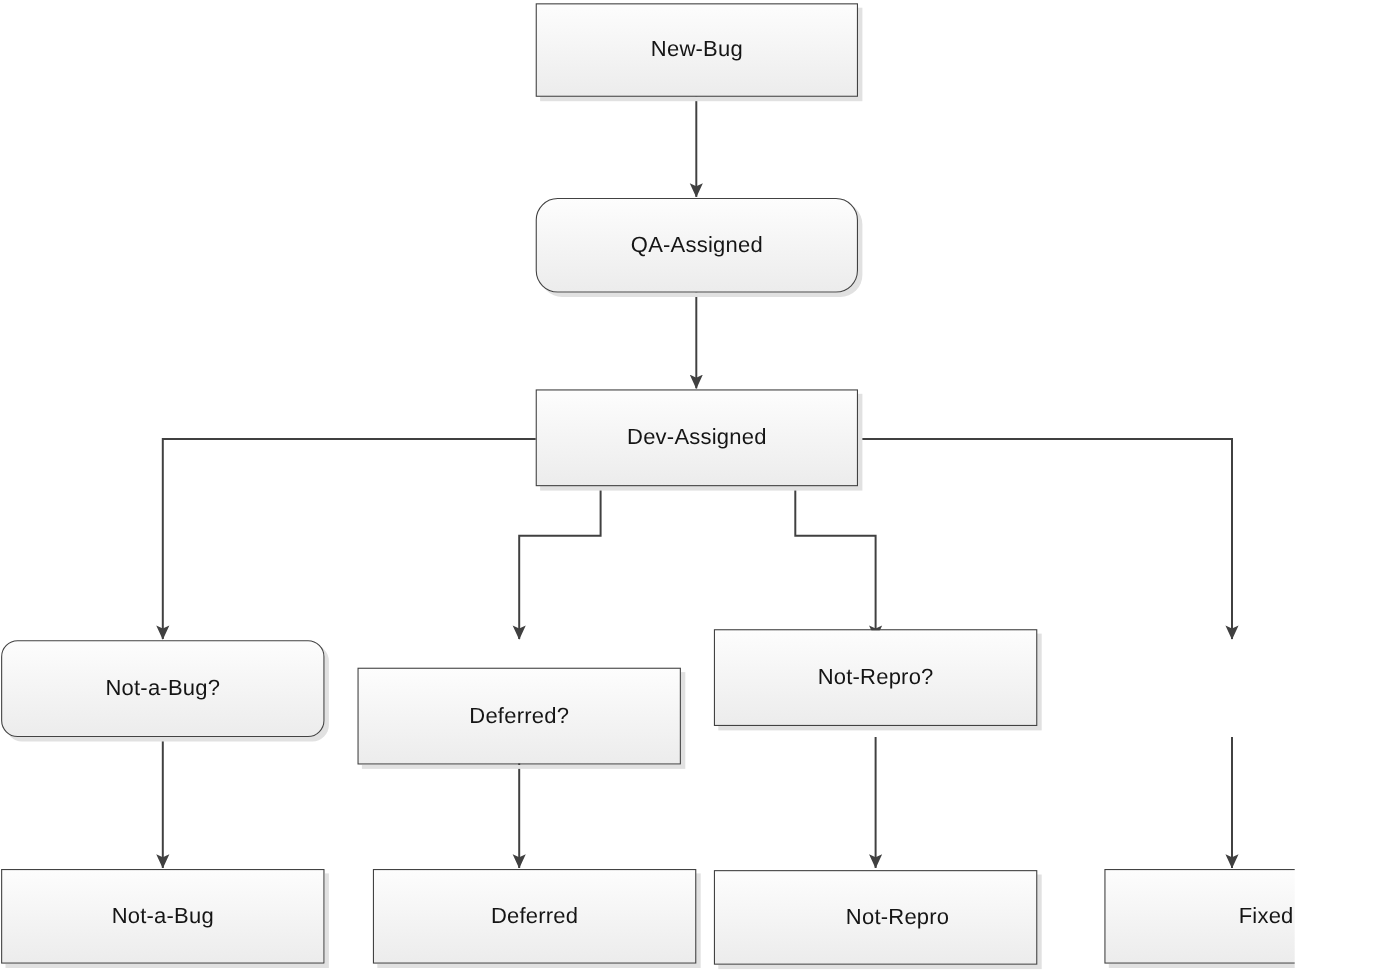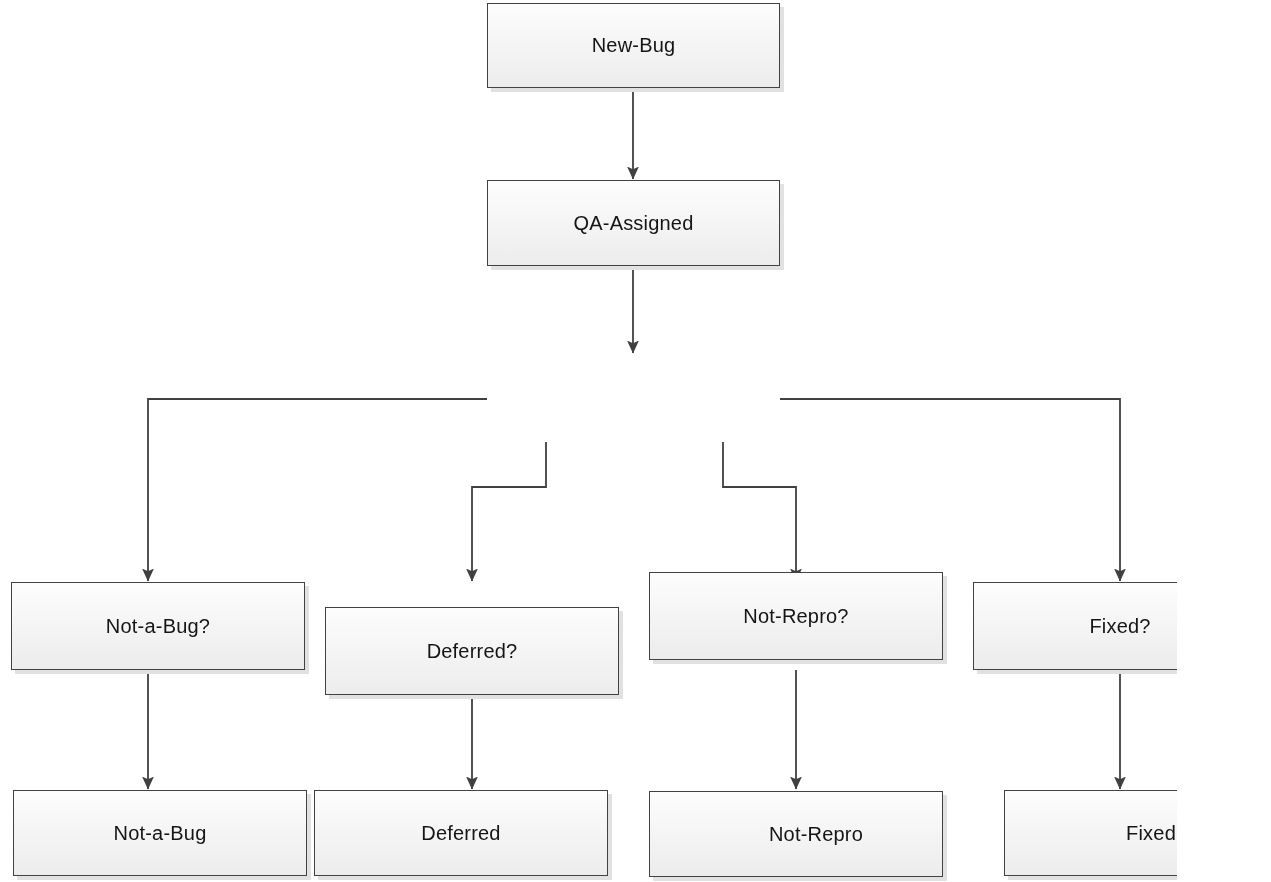--- a/index.html
+++ b/index.html
@@ -65,39 +65,39 @@
       <path class="connector" d="M723,442 L723,487 L796,487 L796,581" marker-end="url(#arrow)"></path>
       <path class="connector" d="M780,399 L1120,399 L1120,581" marker-end="url(#arrow)"></path>
       <path class="connector" d="M148,670 L148,789" marker-end="url(#arrow)"></path>
       <path class="connector" d="M472,670 L472,789" marker-end="url(#arrow)"></path>
       <path class="connector" d="M796,670 L796,789" marker-end="url(#arrow)"></path>
       <path class="connector" d="M1120,670 L1120,789" marker-end="url(#arrow)"></path>
     </svg>
 <div class="node" style="left: 487px; top: 3px; width: 293px; height: 85px;">
       <span class="node-label">New-Bug</span>
     </div>
-    <div class="node" style="left: 487px; top: 180px; width: 293px; height: 86px;">
+    <div class="node" style="left: 487px; top: 180px; width: 293px; height: 86px; border-radius: 20px;">
       <span class="node-label">QA-Assigned</span>
     </div>
-    <div class="node" style="left: 11px; top: 582px; width: 294px; height: 88px;">
+    <div class="node" style="left: 487px; top: 354px; width: 293px; height: 88px;">
+      <span class="node-label">Dev-Assigned</span>
+    </div>
+    <div class="node" style="left: 1px; top: 582px; width: 294px; height: 88px; border-radius: 15px;">
       <span class="node-label">Not-a-Bug?</span>
     </div>
     <div class="node" style="left: 325px; top: 582px; width: 294px; height: 88px; margin-top: 25px;">
       <span class="node-label">Deferred?</span>
     </div>
     <div class="node" style="left: 649px; top: 572px; width: 294px; height: 88px;">
       <span class="node-label">Not-Repro?</span>
     </div>
-    <div class="node" style="left: 973px; top: 582px; width: 294px; height: 88px;">
-      <span class="node-label">Fixed?</span>
-    </div>
-    <div class="node" style="left: 13px; top: 790px; width: 294px; height: 86px;">
+    <div class="node" style="left: 1px; top: 790px; width: 294px; height: 86px;">
       <span class="node-label">Not-a-Bug</span>
     </div>
-    <div class="node" style="left: 314px; top: 790px; width: 294px; height: 86px; justify-content: center;">
+    <div class="node" style="left: 339px; top: 790px; width: 294px; height: 86px; justify-content: center;">
       <span class="node-label">Deferred</span>
     </div>
     <div class="node" style="left: 649px; top: 791px; width: 294px; height: 86px; padding-left: 40px;">
       <span class="node-label">Not-Repro</span>
     </div>
     <div class="node" style="left: 973px; top: 790px; width: 294px; height: 86px; margin-left: 31px;">
       <span class="node-label">Fixed</span>
     </div>
   </div>
 

